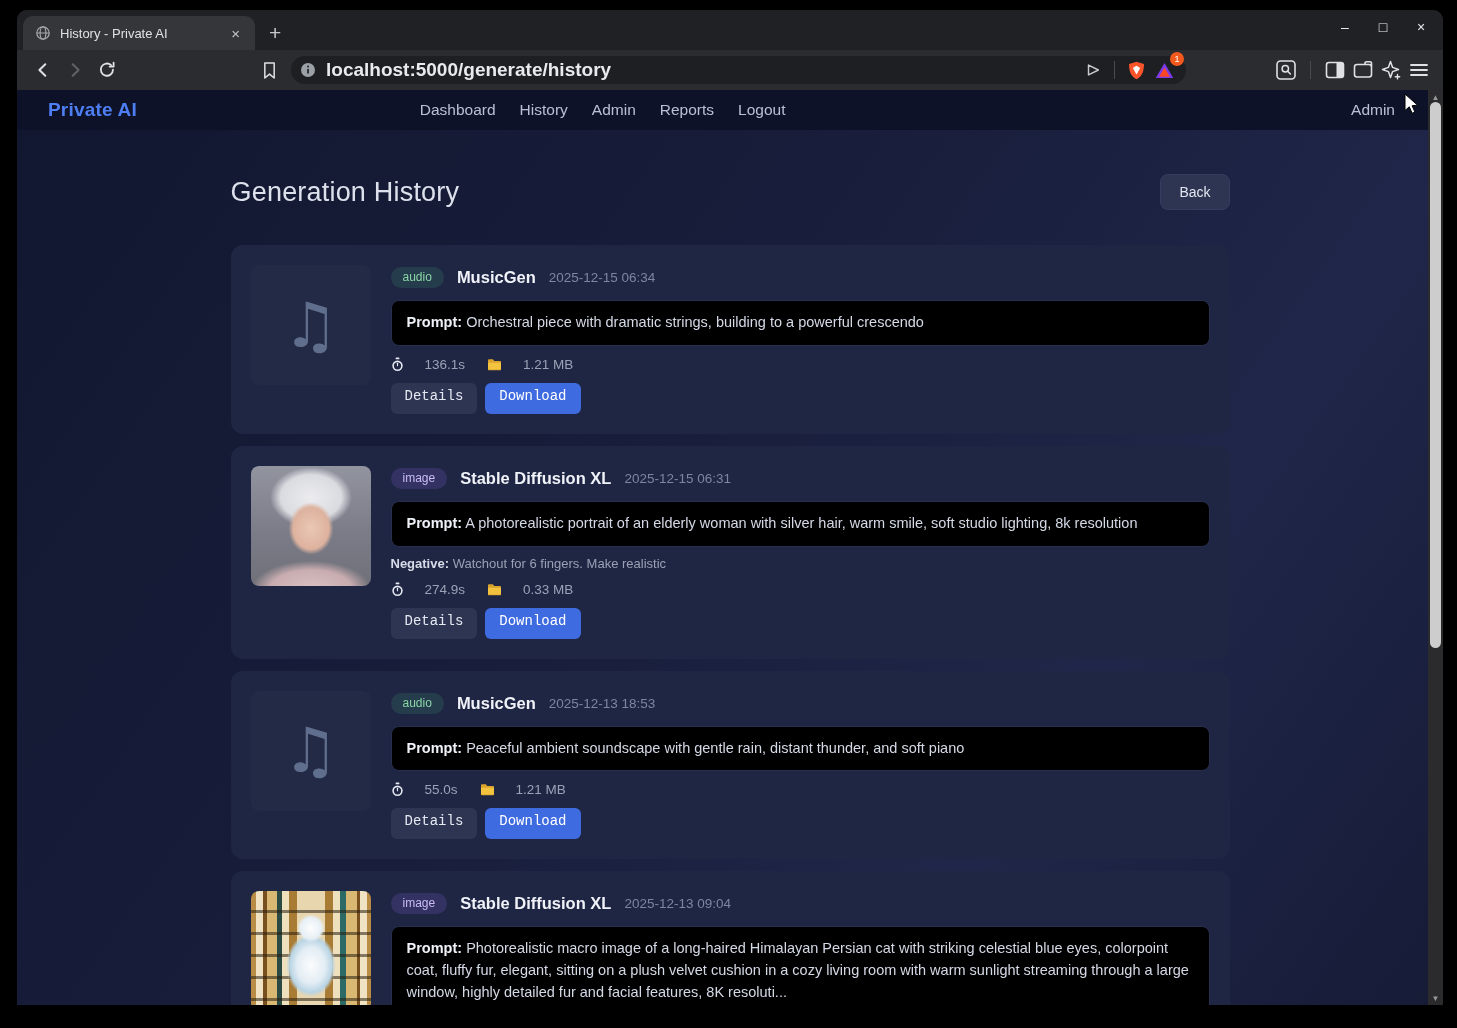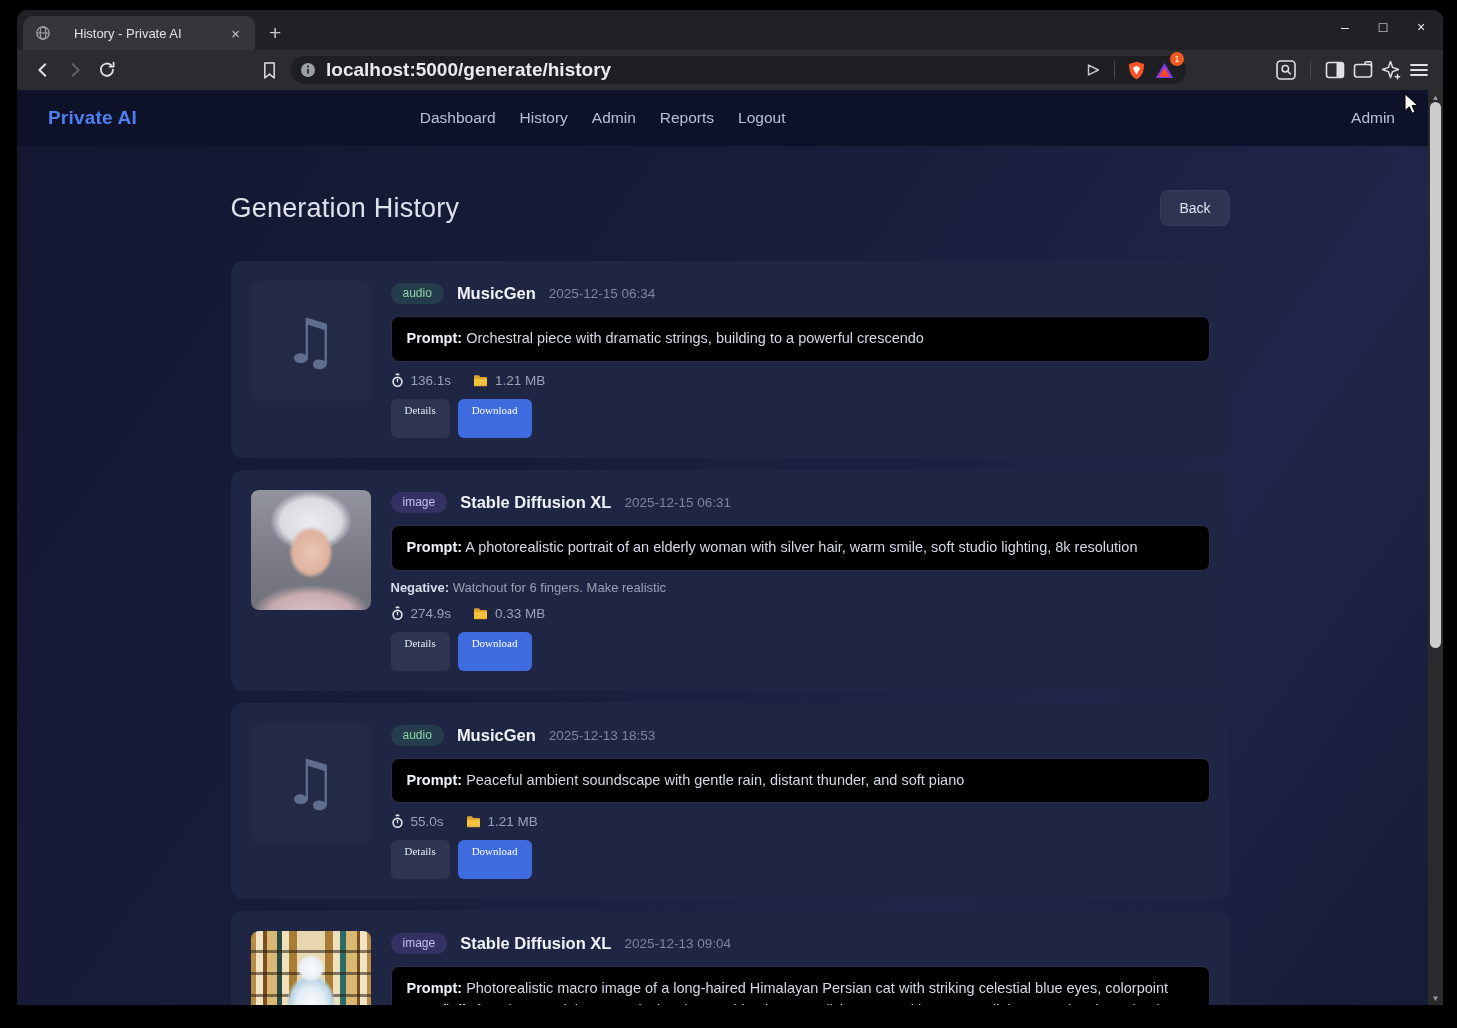--- a/index.html
+++ b/index.html
@@ -5,42 +5,42 @@
   * { margin:0; padding:0; box-sizing:border-box; }
   html,body { width:1457px; height:1028px; }
   body { background:#000; font-family:"Liberation Sans","DejaVu Sans",sans-serif; position:relative; overflow:hidden; }
 
   .window { position:absolute; left:17px; top:10px; width:1426px; height:995px;
             background:#202124; border-radius:10px 10px 0 0; overflow:hidden; }
 
   
   .tabstrip { height:40px; background:#202124; position:relative; display:flex; align-items:flex-end; }
   .tab { margin-left:6px; width:232px; height:34px; background:#35363a; border-radius:10px 10px 0 0;
-         display:flex; align-items:center; padding:0 10px 0 12px; gap:23px; }
+         display:flex; align-items:center; padding:0 10px 0 12px; gap:9px; }
   .tab-title { color:#dfe1e5; font-size:13px; flex:1; white-space:nowrap; overflow:hidden; }
   .tab-close { color:#c3c6ca; font-size:15px; line-height:1; padding:2px 5px; border-radius:50%; cursor:default; }
   .new-tab { color:#c3c6ca; font-size:21px; font-weight:300; margin:0 0 5px 14px; }
   .win-controls { position:absolute; right:14px; top:9px; display:flex; gap:22px; color:#e8eaed; font-size:14px; }
   .win-controls span { width:16px; text-align:center; }
 
   
   .toolbar { height:40px; background:#2b2c2f; display:flex; align-items:center; padding:0 10px 0 12px; }
   .tbtn { display:flex; align-items:center; justify-content:center; width:28px; height:28px; border-radius:50%; flex:none; }
   .urlbar { flex:1; height:28px; background:#1e1f22; border-radius:14px; margin-left:8px; margin-right:86px;
             display:flex; align-items:center; padding:0 8px 0 9px; }
   .url-text { color:#e8eaed; font-size:19px; margin-left:10px; flex:1;font-weight:bold; }
   .sep { width:1px; height:18px; background:#4a4b4e; margin:0 7px; flex:none; }
   .badge-dot { position:absolute; top:-4px; right:-6px; background:#f2591c; color:#fff; font-size:9px;
                min-width:14px; height:14px; border-radius:8px; display:flex; align-items:center; justify-content:center; padding:0 3px; }
   .rel { position:relative; }
 
   
   .page { position:absolute; top:80px; left:0; right:0; bottom:0;
           background:linear-gradient(125deg,#121730 0%,#181e3b 45%,#1f2649 72%,#161b36 100%); overflow:hidden; }
-  .navbar { height:56px; background:#0d1228; display:flex; align-items:center; padding:0 48px 0 31px; }
+  .navbar { height:40px; background:#0d1228; display:flex; align-items:center; padding:0 48px 0 31px; }
   .brand { color:#4d7ef2; font-size:19px; font-weight:700; letter-spacing:.2px; }
   .nav-links { display:flex; gap:24px; margin:10px auto; list-style:none; }
   .nav-links span, .nav-admin { color:#b9c0d4; font-size:15.5px; cursor:default; }
   .nav-admin { margin-left:auto; }
 
   .content { width:999px; margin:0 auto; padding-right:0; }
   .heading-row { margin-top:44px; display:flex; align-items:center; justify-content:space-between; }
   .page-title { color:#dde1ec; font-size:27px; font-weight:400; letter-spacing:.2px; }
   .btn-back { background:#2d3553; color:#e2e6f0; border:1px solid #353e60; border-radius:8px;
               font-size:14px; padding:9px 18px; font-family:inherit; }
@@ -69,23 +69,23 @@
   .badge-audio { background:rgba(80,200,130,.14); color:#8bd6a6; }
   .badge-image { background:rgba(152,112,250,.17); color:#cabcf6; }
   .model { color:#f0f2f8; font-size:16.5px; font-weight:700; }
   .timestamp { color:#7d85a0; font-size:13.5px; }
   .prompt-box { margin-top:12px; background:#000000; border:1px solid #272e4e; border-radius:8px;
                 padding:11px 15px; font-size:14.5px; line-height:1.5; color:#d4d9e6; }
   .prompt-label, .negative-label { font-weight:700; color:#eef1f8; }
   .negative-row { margin-top:9px; font-size:13px; color:#9aa1b4; }
   .negative-label { font-size:13px; color:#d8dce8; }
   .meta-row { margin-top:11px; display:flex; gap:22px; align-items:center; color:#9aa2b6; font-size:13.5px; }
-  .meta-item { display:flex; align-items:center; gap:7px; }
+  .meta-item { display:flex; align-items:center; gap:21px; }
   .btn-row { margin-top:11px; display:flex; gap:8px; }
-  .btn-row button { font-family:Liberation Serif, serif; font-size:11px; border:none; border-radius:6px; padding:5px 14px 22px; }
+  .btn-row button { font-family:Liberation Mono, monospace; font-size:14px; border:none; border-radius:6px; padding:5px 14px 10px; }
   .btn-details { background:#2d3553; color:#e6e9f2; }
   .btn-download { background:#3f6be0; color:#ffffff; }
 
   
   .scrollbar { position:absolute; top:0; right:0; bottom:0; width:15px; background:#2b2b2e;
                display:flex; flex-direction:column; align-items:center; }
   .sb-arrow { color:#97989a; font-size:8px; height:14px; display:flex; align-items:center; }
   .sb-arrow.down { position:absolute; bottom:0; }
   .sb-thumb { position:absolute; top:12px; width:11px; height:546px; background:#cdcdcd; border-radius:7px; }
 

